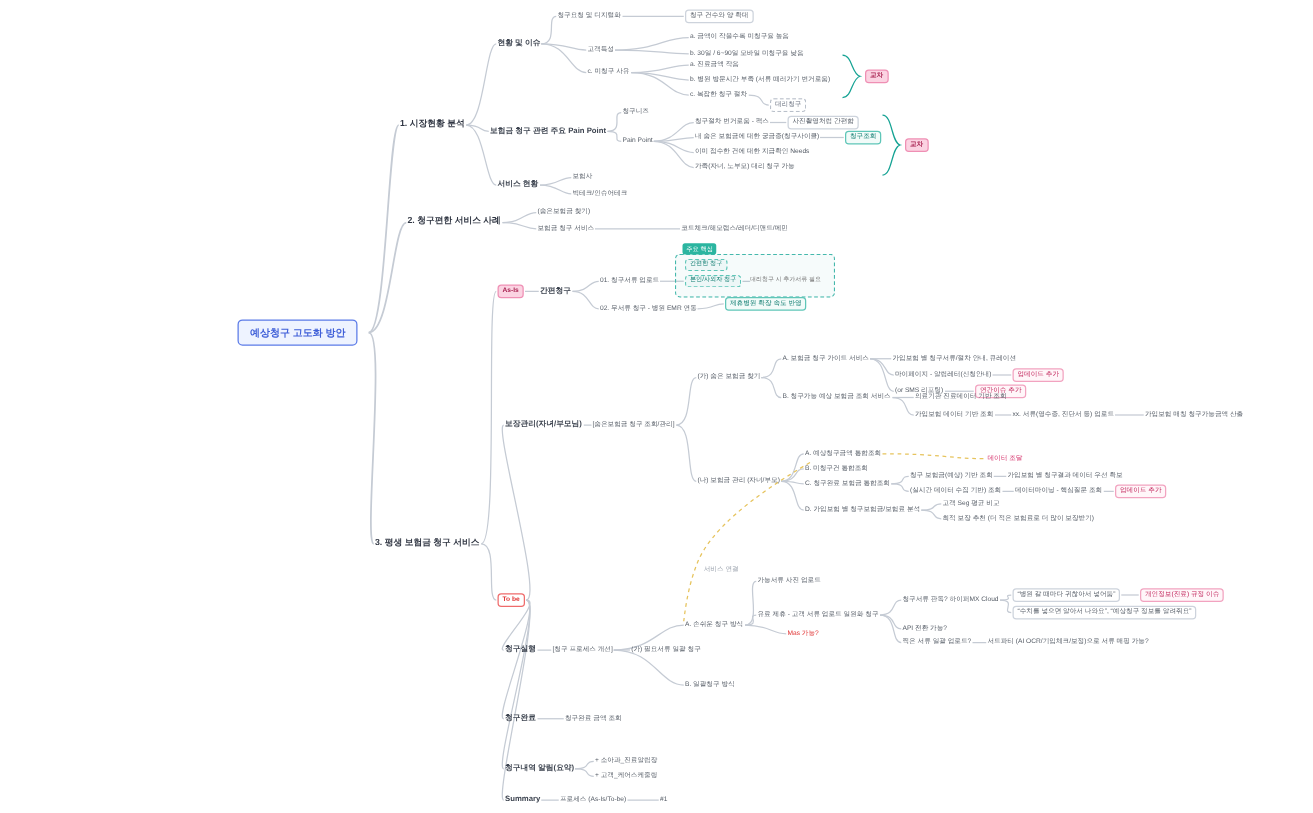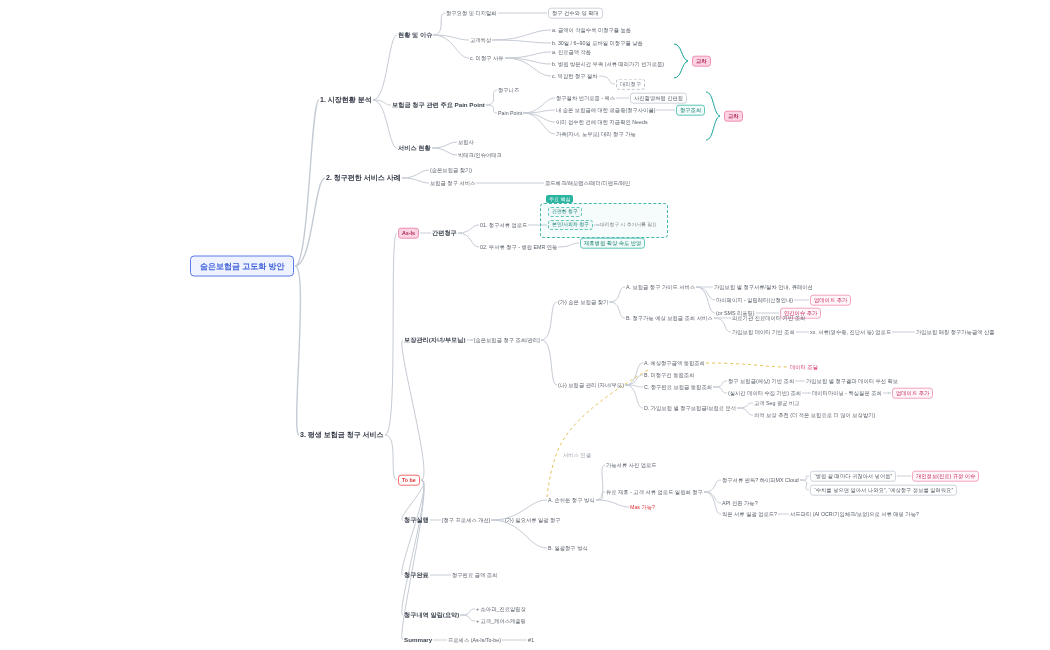--- a/index.html
+++ b/index.html
@@ -125,21 +125,21 @@
       <path d="M421,480 C435,480 394.6,640 403,640" fill="none" stroke="#c5cbd4" stroke-width="1"></path>
       <path d="M433,640 C447,640 438.6,640 447,640" fill="none" stroke="#c5cbd4" stroke-width="1"></path>
       <path d="M502,640 C516.85,640 518.09,640 527,640" fill="none" stroke="#c5cbd4" stroke-width="1"></path>
       <path d="M674,44 C682,44 681,59 688,61 C681,63 682,78 674,78" fill="none" stroke="#16a394" stroke-width="1"></path>
       <path d="M706,92 C714,92 713,114 720,116 C713,118 714,140 706,140" fill="none" stroke="#16a394" stroke-width="1"></path>
       <path d="M648,370 C600,398 568,425 558,450 C552,465 549,480 547,497" fill="none" stroke="#e6c35c" stroke-width="1" stroke-dasharray="3 3"></path>
     </svg>
   <div class="kpbox" id="kpbox"></div>
   <div class="kpbadge" id="kpbadge">주요 핵심</div>
   <div class="note" id="svclabel">서비스 연결</div>
-  <div class="rootbox" id="root-node">숨은보험금 고도화 방안</div>
+  <div class="rootbox" id="root-node">예상청구 고도화 방안</div>
   <div id="nodes">
       <div class="nd main" style="left: 320px; top: 100px;">1. 시장현황 분석</div>
       <div class="nd main" style="left: 326px; top: 178px;">2. 청구편한 서비스 사례</div>
       <div class="nd main" style="left: 300px; top: 435px;">3. 평생 보험금 청구 서비스</div>
       <div class="nd mid" style="left: 398px; top: 35px;">현황 및 이슈</div>
       <div class="nd" style="left: 446px; top: 13px;">청구요청 및 디지털화</div>
       <div class="nd pill" style="left: 548px; top: 13px;">청구 건수와 양 확대</div>
       <div class="nd" style="left: 470px; top: 40px;">고객특성</div>
       <div class="nd" style="left: 552px; top: 30px;">a. 금액이 작을수록 미청구율 높음</div>
       <div class="nd" style="left: 552px; top: 43px;">b. 30일 / 6~90일 모바일 미청구율 낮음</div>

